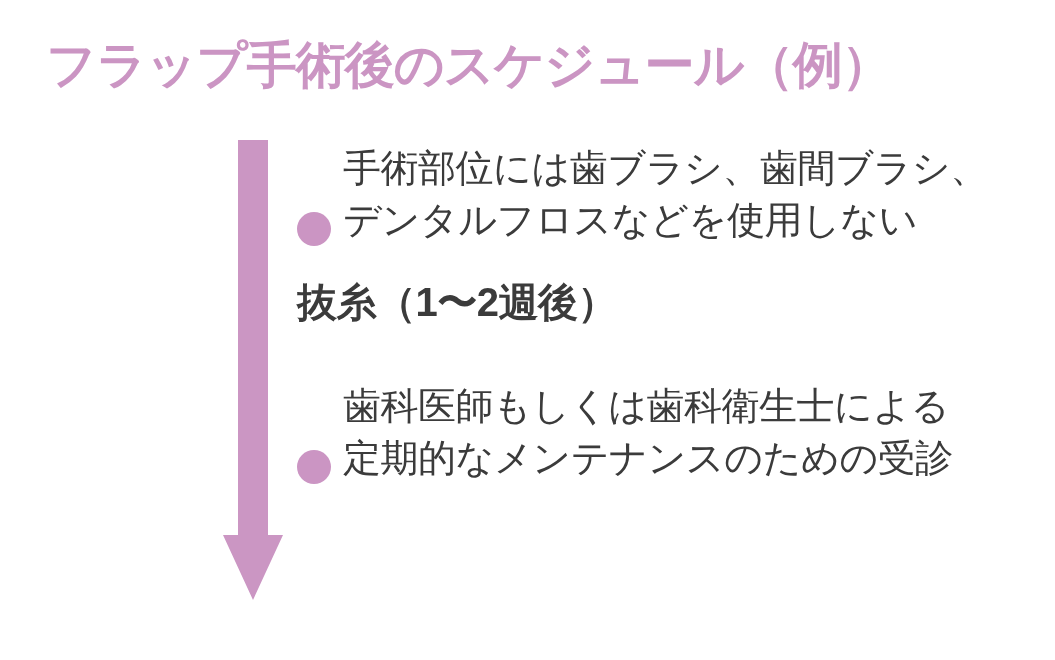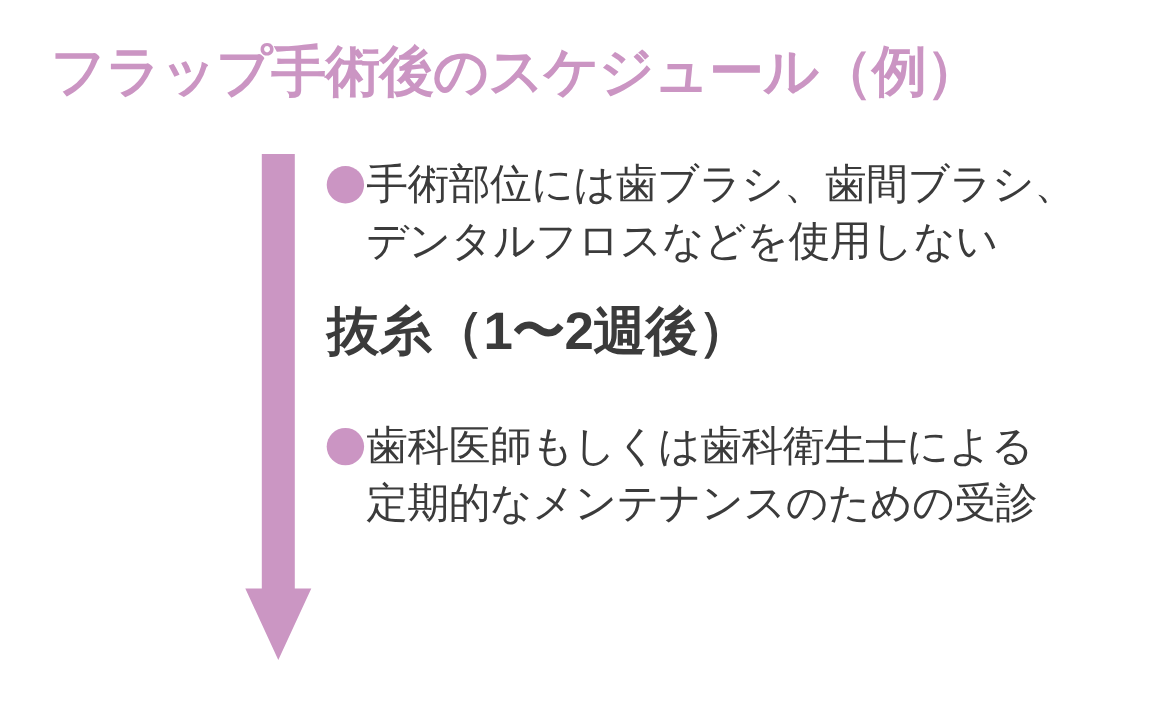--- a/index.html
+++ b/index.html
@@ -58,42 +58,43 @@
   #content {
     position: absolute;
     left: 297px;
     top: 142px;
     width: 710px;
   }
 
   .bullet-block {
     position: relative;
     display: flex;
-    align-items: flex-start;
+    align-items: flex-end;
     color: #3b3b3b;
     font-size: 38px;
     line-height: 52px;
     letter-spacing: -0.5px;
+    gap: 10px;
   }
   .bullet-dot {
     flex: 0 0 auto;
     width: 34px;
     height: 34px;
     border-radius: 50%;
     background: #cb95c3;
     margin-top: 9px;
     margin-right: 2px;
   }
   .bullet-text {
     flex: 1 1 auto;
     white-space: pre-line;
   }
 
   .section-heading {
-    font-size: 48px;
+    font-size: 40px;
     font-weight: bold;
     color: #3b3b3b;
     letter-spacing: -0.5px;
     line-height: 48px;
     white-space: nowrap;
   }
 
   .gap-after-b0 { height: 32px; }
   .gap-after-h0 { height: 36px; }
   .gap-after-b1 { height: 18px; }

